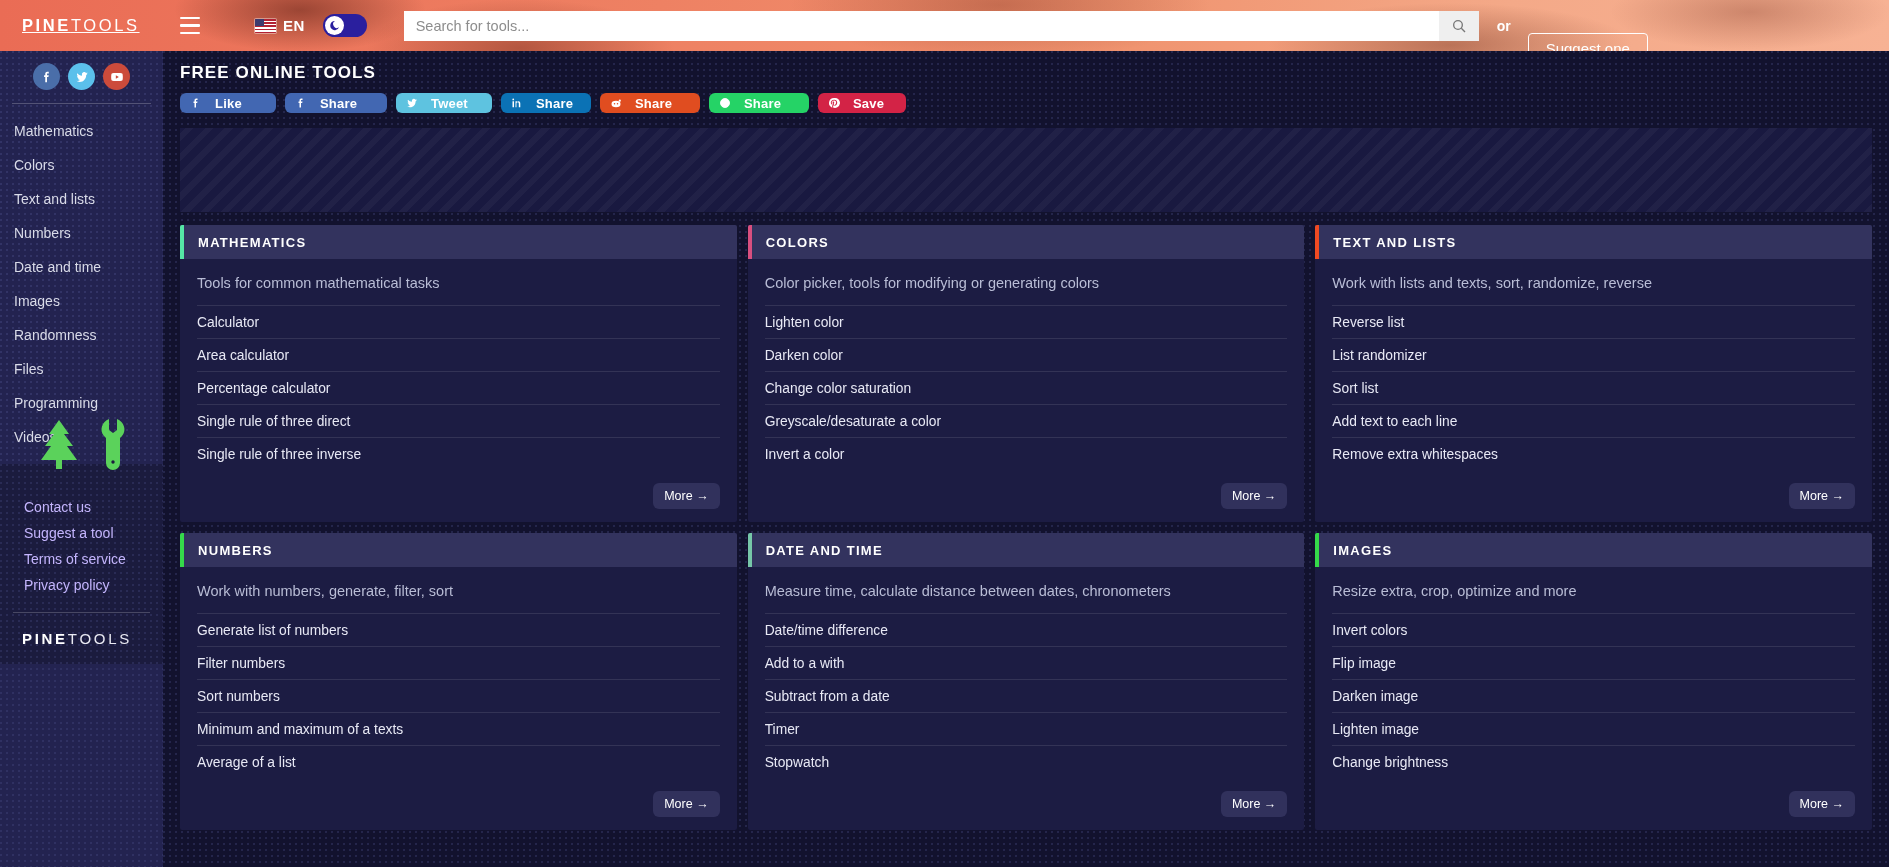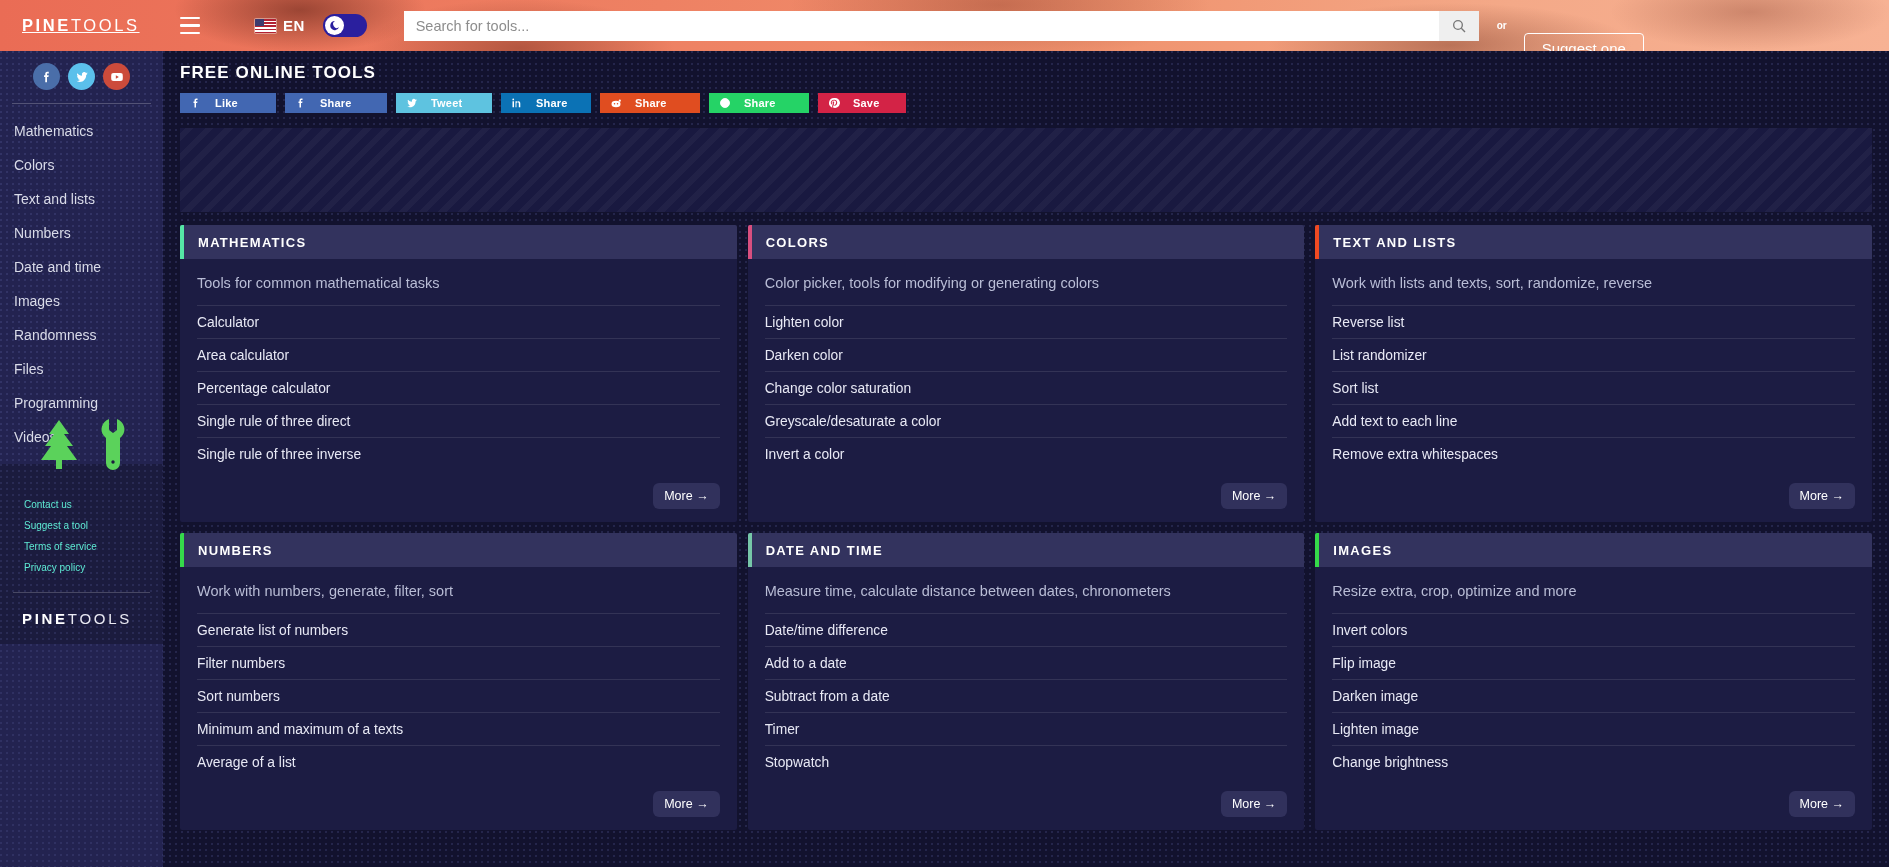--- a/index.html
+++ b/index.html
@@ -105,21 +105,21 @@
   .searchinput::placeholder { color: #8d8d8d; }
   .searchbtn {
     width: 40px; height: 30px;
     background: #efefef; border: none;
     display: flex; align-items: center; justify-content: center;
     cursor: pointer;
   }
   .searchbtn svg { width: 16px; height: 16px; }
   .or-text {
     position: relative; z-index: 2;
-    color: #fff; font-weight: 700; font-size: 10px;
+    color: #fff; font-weight: 700; font-size: 14px;
     margin-left: 18px;
   }
   .suggest-btn {
     position: relative; z-index: 2;
     margin-left: 17px; margin-right: 16px;
     border: 1.5px solid #fff;
     border-radius: 4px;
     color: #fff;
     background: transparent;
     font-size: 15px;
@@ -178,22 +178,22 @@
     background: radial-gradient(circle at 1px 1px, rgba(90,95,160,.25) 0.7px, transparent 0.8px) 0 0/6px 6px;
     pointer-events:none;
   }
   .pine-icons-wrap {
     position: absolute; top: -46px; left: 0; right: 0;
     display: flex; justify-content: center; gap: 16px; align-items: flex-end;
   }
   .flinks { position: relative; padding: 0 0 0 24px; }
   .flink {
     display: block;
-    font-size: 10px;
-    color: #5eead4;
+    font-size: 14px;
+    color: #c4b5fd;
     text-decoration: none;
     padding: 5px 0;
     cursor: pointer;
   }
   .f-divider { position: relative; height: 1px; background: rgba(255,255,255,.2); margin: 14px 13px 0; }
   .footer-logo {
     position: relative;
     padding: 17px 0 17px 22px;
     font-size: 15px;
     letter-spacing: 2.7px;
@@ -217,28 +217,28 @@
   .page-title {
     font-size: 17px;
     font-weight: 700;
     letter-spacing: 1.1px;
     color: #fff;
     margin-bottom: 10px;
   }
   .share-row { display: flex; gap: 9px; }
   .share-btn {
     height: 20px;
-    border: none; border-radius: 0;
+    border: none; border-radius: 6px;
     display: flex; align-items: center;
     gap: 0;
     padding: 0 9px;
     cursor: pointer;
     color: #fff;
     font-family: "Liberation Sans", sans-serif;
-    font-size: 11px;
+    font-size: 13px;
     font-weight: 700;
   }
   .share-btn .sicon {
     width: 13px; display:flex; align-items:center; justify-content:center;
     margin-right: 13px;
   }
   .share-btn .sicon svg { width: 12px; height: 12px; fill: #fff; }
   .share-btn .slabel { letter-spacing: .2px; }
   .sb-facebook-like { background: #4267b2; width: 96px; }
   .sb-facebook-share { background: #4267b2; width: 102px; }
@@ -566,21 +566,21 @@
       </section>
 
       <section class="card">
         <div class="card-head">
           <div class="card-accent" style="background:#76c7a8"></div>
           <div class="card-title">DATE AND TIME</div>
         </div>
         <div class="card-desc">Measure time, calculate distance between dates, chronometers</div>
         <div class="card-list">
           <a class="card-link" href="#">Date/time difference</a>
-          <a class="card-link" href="#">Add to a date</a>
+          <a class="card-link" href="#">Add to a with</a>
           <a class="card-link" href="#">Subtract from a date</a>
           <a class="card-link" href="#">Timer</a>
           <a class="card-link" href="#">Stopwatch</a>
         </div>
         <div class="card-more-wrap">
           <button class="more-btn">More →</button>
         </div>
       </section>
 
       <section class="card">

